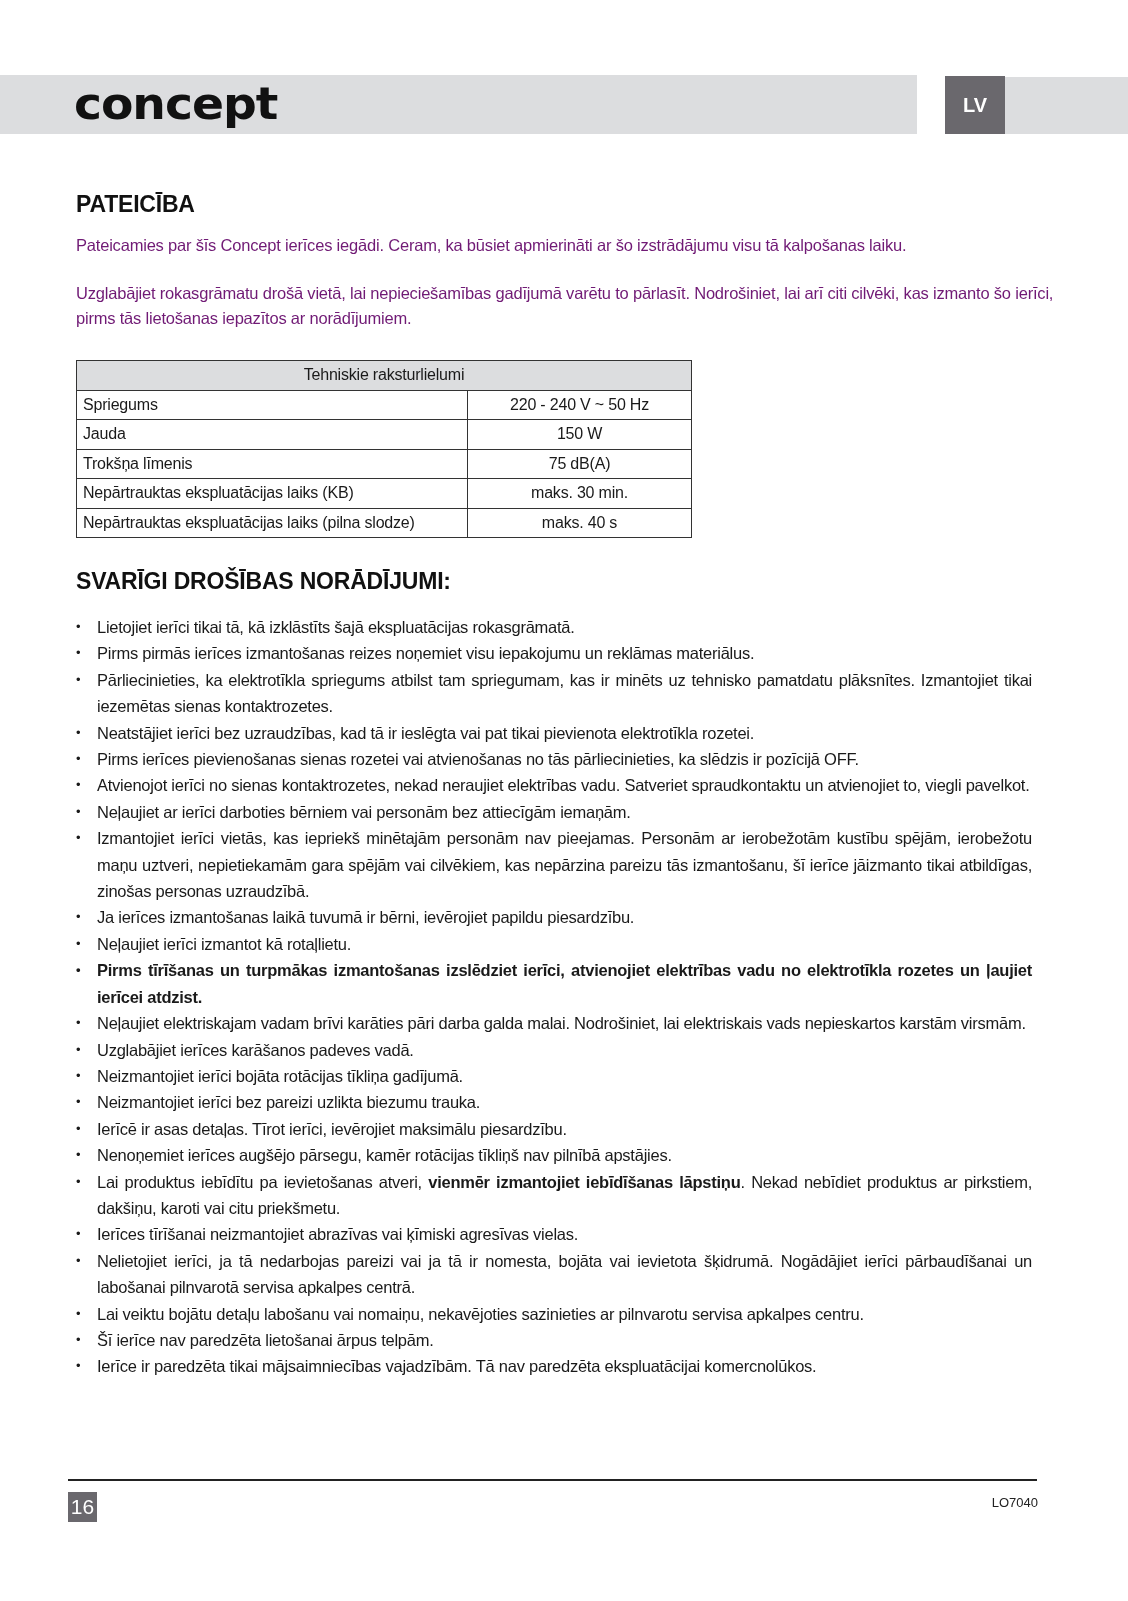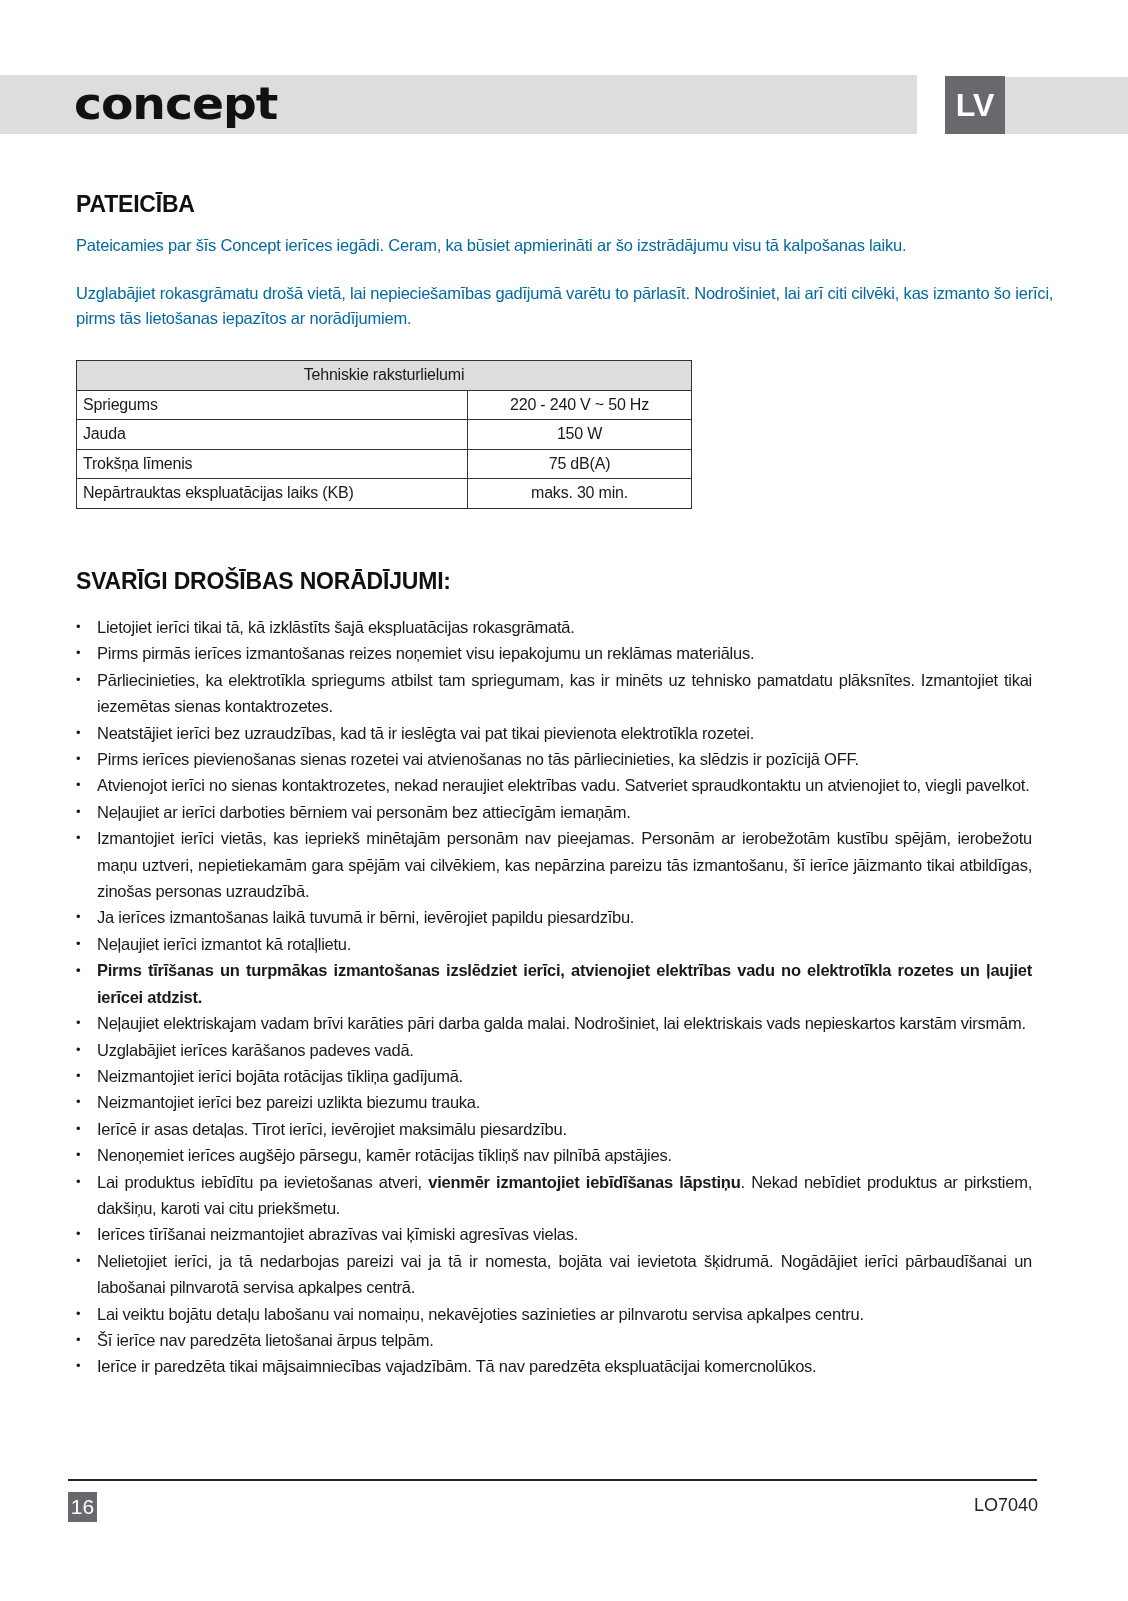--- a/index.html
+++ b/index.html
@@ -3,46 +3,46 @@
   <meta charset="utf-8">
   <style>
     * { box-sizing: border-box; margin: 0; padding: 0; }
     html, body { width: 1128px; height: 1601px; background: #ffffff; overflow: hidden; }
     body { position: relative; font-family: "Liberation Sans", sans-serif; color: #1a1a1a; }
 
     
     .header-band { position: absolute; left: 0; top: 75px; width: 917px; height: 59px; background: #dcdddf; }
     .header-right { position: absolute; left: 1005px; top: 77px; width: 123px; height: 57px; background: #dcdddf; }
     .lang-tab { position: absolute; left: 945px; top: 76px; width: 60px; height: 58px; background: #6a686d;
-                color: #ffffff; font-weight: bold; font-size: 32px; text-align: center; line-height: 58px; }
+                color: #ffffff; font-weight: bold; font-size: 20px; text-align: center; line-height: 58px; }
     .logo { position: absolute; left: 74px; top: 79px; font-family: "DejaVu Sans", sans-serif; font-weight: bold;
             font-size: 45px; letter-spacing: -1px; color: #111111; line-height: 50px; transform: scaleX(1.05); transform-origin: left; }
 
     
     .h1 { position: absolute; left: 76px; font-weight: bold; font-size: 23px; color: #111; letter-spacing: -0.2px; text-align: right; }
-    .p { position: absolute; left: 76px; width: 980px; font-size: 16.5px; line-height: 25px; color: #0369a1; letter-spacing: -0.2px; }
+    .p { position: absolute; left: 76px; width: 980px; font-size: 16.5px; line-height: 25px; color: #701a75; letter-spacing: -0.2px; }
 
     
     .spec-table { position: absolute; left: 76px; top: 360px; width: 616px; border-collapse: collapse; font-size: 16px; }
     .spec-table td, .spec-table th { border: 1px solid #333; height: 29.5px; padding: 4px 6px; font-weight: normal; letter-spacing: -0.2px; }
     .spec-table th { background: #dcdddf; text-align: center; }
     .spec-table td.val { text-align: center; width: 224px; }
 
     
     .bullets { position: absolute; left: 76px; top: 614px; width: 956px; list-style: none; }
     .bullets li { position: relative; padding-left: 21px; font-size: 16.5px; line-height: 26.4px; letter-spacing: -0.25px; text-align: justify; }
     .bullets li::before { content: "•"; position: absolute; left: 0; top: 0; font-size: 13px; }
     .bullets li.bold { font-weight: bold; }
     .b { font-weight: bold; }
 
     
     .footer-rule { position: absolute; left: 68px; top: 1479px; width: 969px; height: 2px; background: #222; }
     .page-num { position: absolute; left: 68px; top: 1492px; width: 29px; height: 30px; background: #6a686d; color: #fff;
                 font-size: 21px; line-height: 30px; text-align: center; }
-    .model { position: absolute; right: 90px; top: 1495px; font-size: 18px; color: #222; margin-left: 24px; }
+    .model { position: absolute; right: 90px; top: 1495px; font-size: 13px; color: #222; margin-left: 24px; }
   </style>
 </head>
 <body>
 
 <div class="header-band"></div>
 <div class="logo">concept</div>
 <div class="lang-tab">LV</div>
 <div class="header-right"></div>
 
 <div class="h1" style="top:191px;">PATEICĪBA</div>
@@ -62,20 +62,24 @@
     <td>Jauda</td>
     <td class="val">150 W</td>
   </tr>
   <tr>
     <td>Trokšņa līmenis</td>
     <td class="val">75 dB(A)</td>
   </tr>
   <tr>
     <td>Nepārtrauktas ekspluatācijas laiks (KB)</td>
     <td class="val">maks. 30 min.</td>
+  </tr>
+  <tr>
+    <td>Nepārtrauktas ekspluatācijas laiks (pilna slodze)</td>
+    <td class="val">maks. 40 s</td>
   </tr>
 </tbody>
   </table>
 
 <div class="h1" style="top:568px;">SVARĪGI DROŠĪBAS NORĀDĪJUMI:</div>
 
 <ul class="bullets">
   <li>Lietojiet ierīci tikai tā, kā izklāstīts šajā ekspluatācijas rokasgrāmatā.</li>
   <li>Pirms pirmās ierīces izmantošanas reizes noņemiet visu iepakojumu un reklāmas materiālus.</li>
   <li>Pārliecinieties, ka elektrotīkla spriegums atbilst tam spriegumam, kas ir minēts uz tehnisko pamatdatu plāksnītes. Izmantojiet tikai iezemētas sienas kontaktrozetes.</li>

